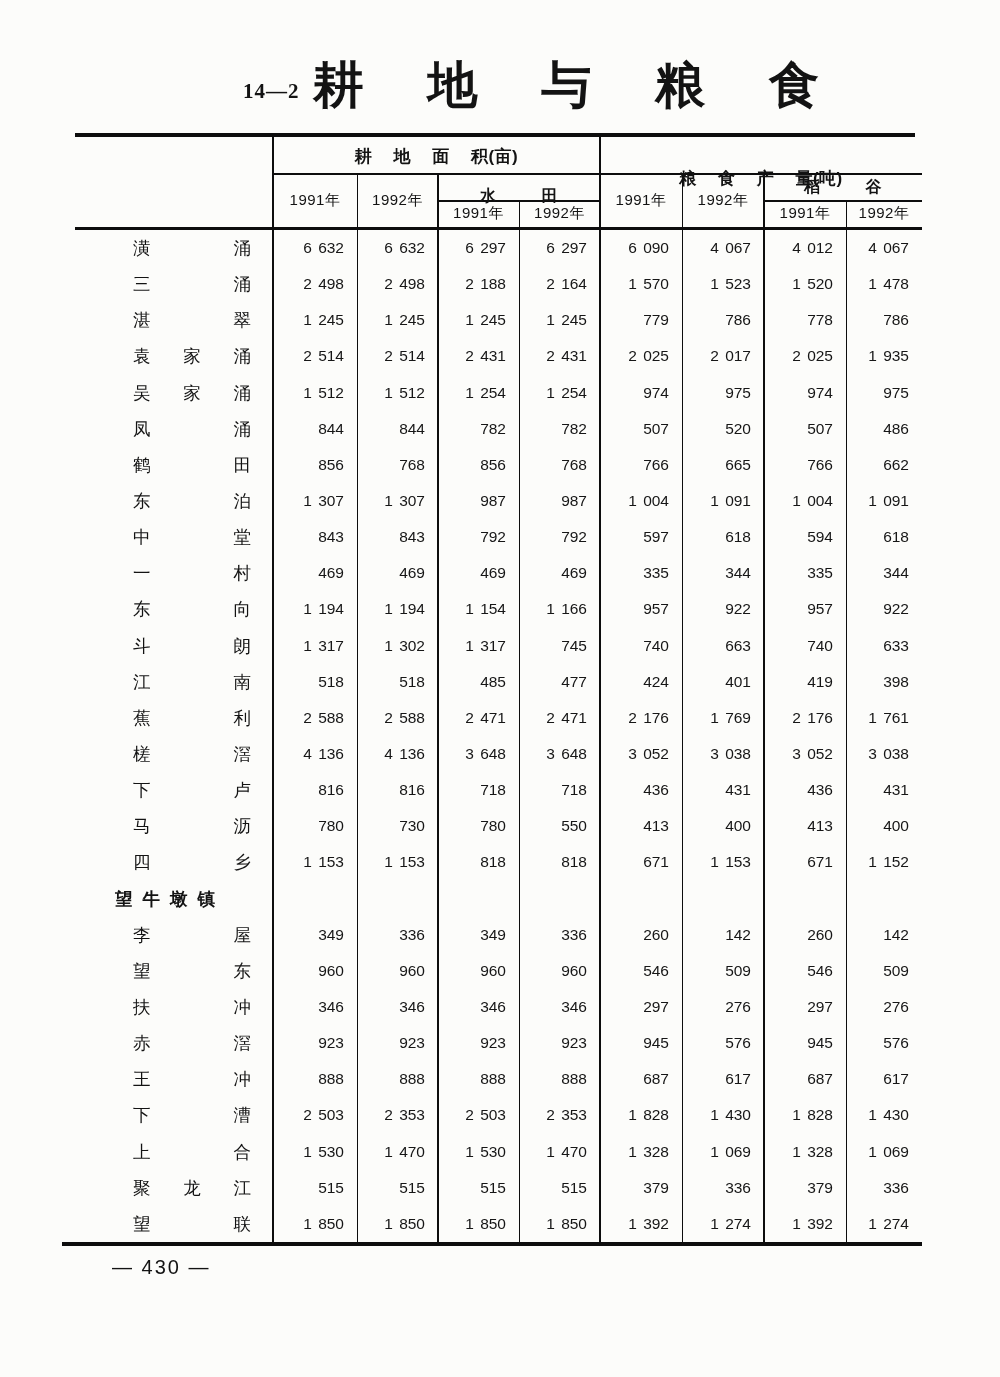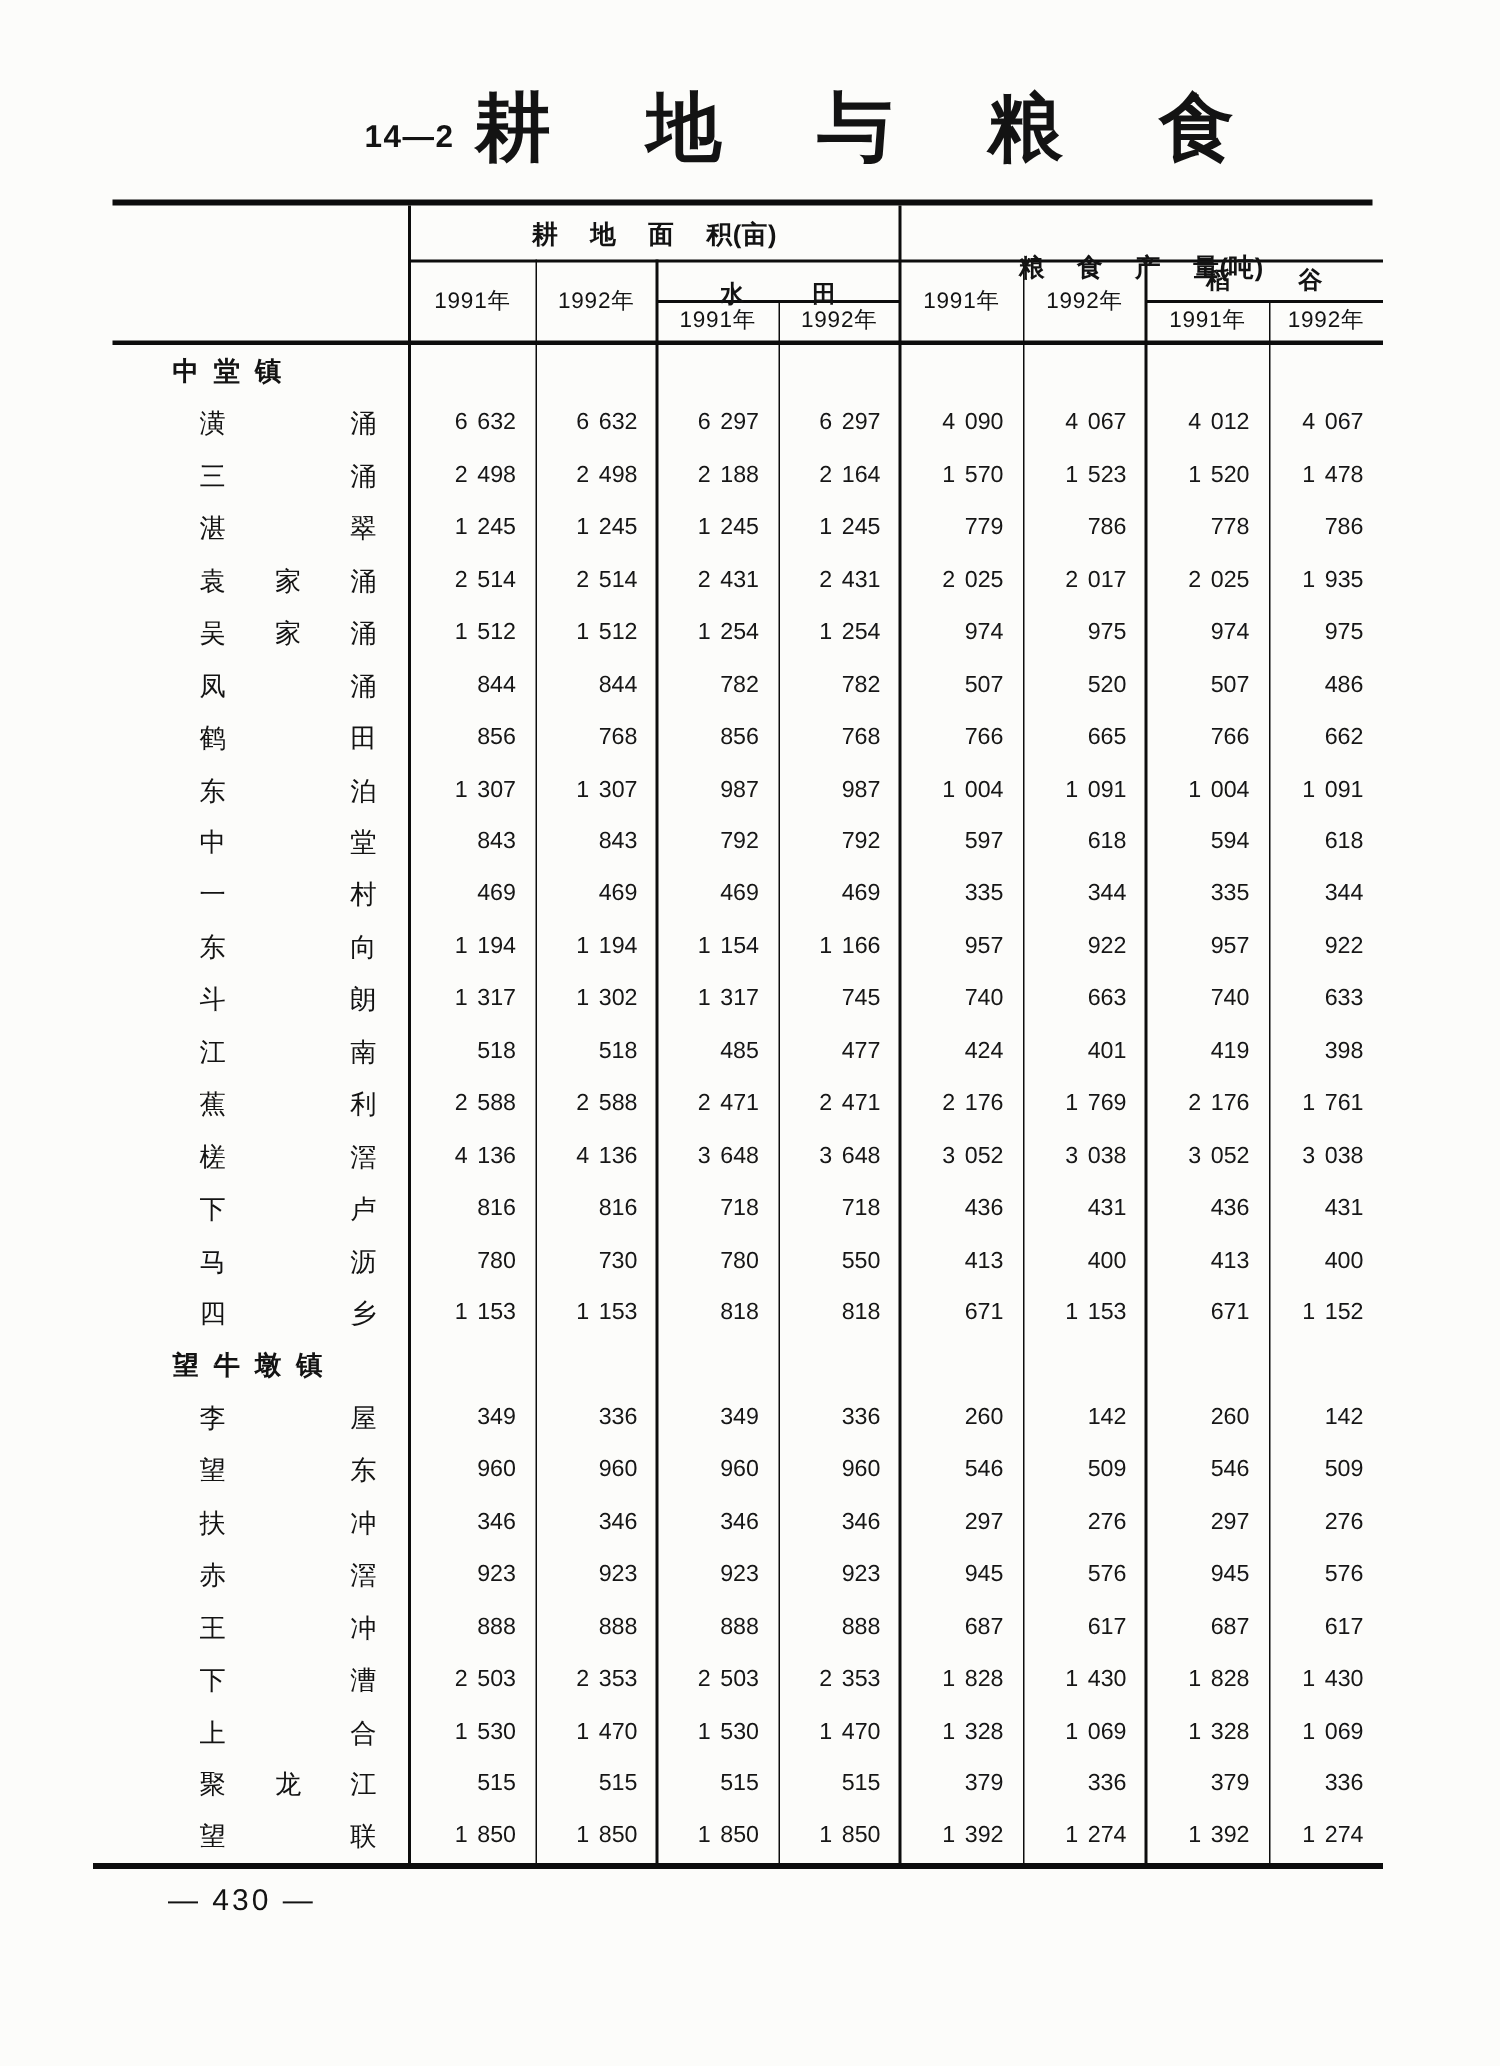--- a/index.html
+++ b/index.html
@@ -1,21 +1,21 @@
 <!DOCTYPE html>
 <html><head>
 <meta charset="utf-8">
 <style>
   html,body{margin:0;padding:0;}
   .page{position:relative;width:1000px;height:1377px;background:#fcfcfa;color:#131313;
         font-family:"Liberation Sans","DejaVu Sans",sans-serif;overflow:hidden;}
 
   
   .title-row{position:absolute;left:243px;top:52px;display:flex;align-items:baseline;}
-  .title-no{font-family:Liberation Sans, sans-serif;font-size:21px;font-weight:bold;
+  .title-no{font-family:Liberation Serif, serif;font-size:21px;font-weight:bold;
             letter-spacing:1px;margin-right:14px;transform:translateY(-4px);}
   .title-main{font-size:50px;font-weight:bold;word-spacing:50px;white-space:pre;}
 
   
   .table{position:absolute;left:75px;top:133px;width:847px;height:1113px;}
   .hline,.vline{position:absolute;background:#0d0d0d;}
 
   
   .hcell{position:absolute;display:flex;align-items:center;justify-content:center;
          font-size:15px;letter-spacing:.5px;}
@@ -76,40 +76,29 @@
 
     <div class="hcell" style="left:525px;top:40px;width:82px;height:54px;">1991年</div>
     <div class="hcell" style="left:607px;top:40px;width:82px;height:54px;">1992年</div>
 
     <div class="hcell hsub" style="left:689px;top:41px;width:158px;height:26px;">稻 谷</div>
     <div class="hcell" style="left:689px;top:67px;width:82px;height:27px;">1991年</div>
     <div class="hcell" style="left:771px;top:67px;width:76px;height:27px;">1992年</div>
 
     <div class="tbody">
         <div class="trow">
-          <div class="cell"><span class="gname">中堂镇</span></div>
-          <div class="cell val"></div>
-          <div class="cell val"></div>
-          <div class="cell val"></div>
-          <div class="cell val"></div>
-          <div class="cell val"></div>
-          <div class="cell val"></div>
-          <div class="cell val"></div>
-          <div class="cell val"></div>
-        </div>
-        <div class="trow">
           <div class="cell"><span class="jname">
               <span>潢</span>
               <span>涌</span>
             </span></div>
           <div class="cell val">6 632</div>
           <div class="cell val">6 632</div>
           <div class="cell val">6 297</div>
           <div class="cell val">6 297</div>
-          <div class="cell val">4 090</div>
+          <div class="cell val">6 090</div>
           <div class="cell val">4 067</div>
           <div class="cell val">4 012</div>
           <div class="cell val">4 067</div>
         </div>
         <div class="trow">
           <div class="cell"><span class="jname">
               <span>三</span>
               <span>涌</span>
             </span></div>
           <div class="cell val">2 498</div>

